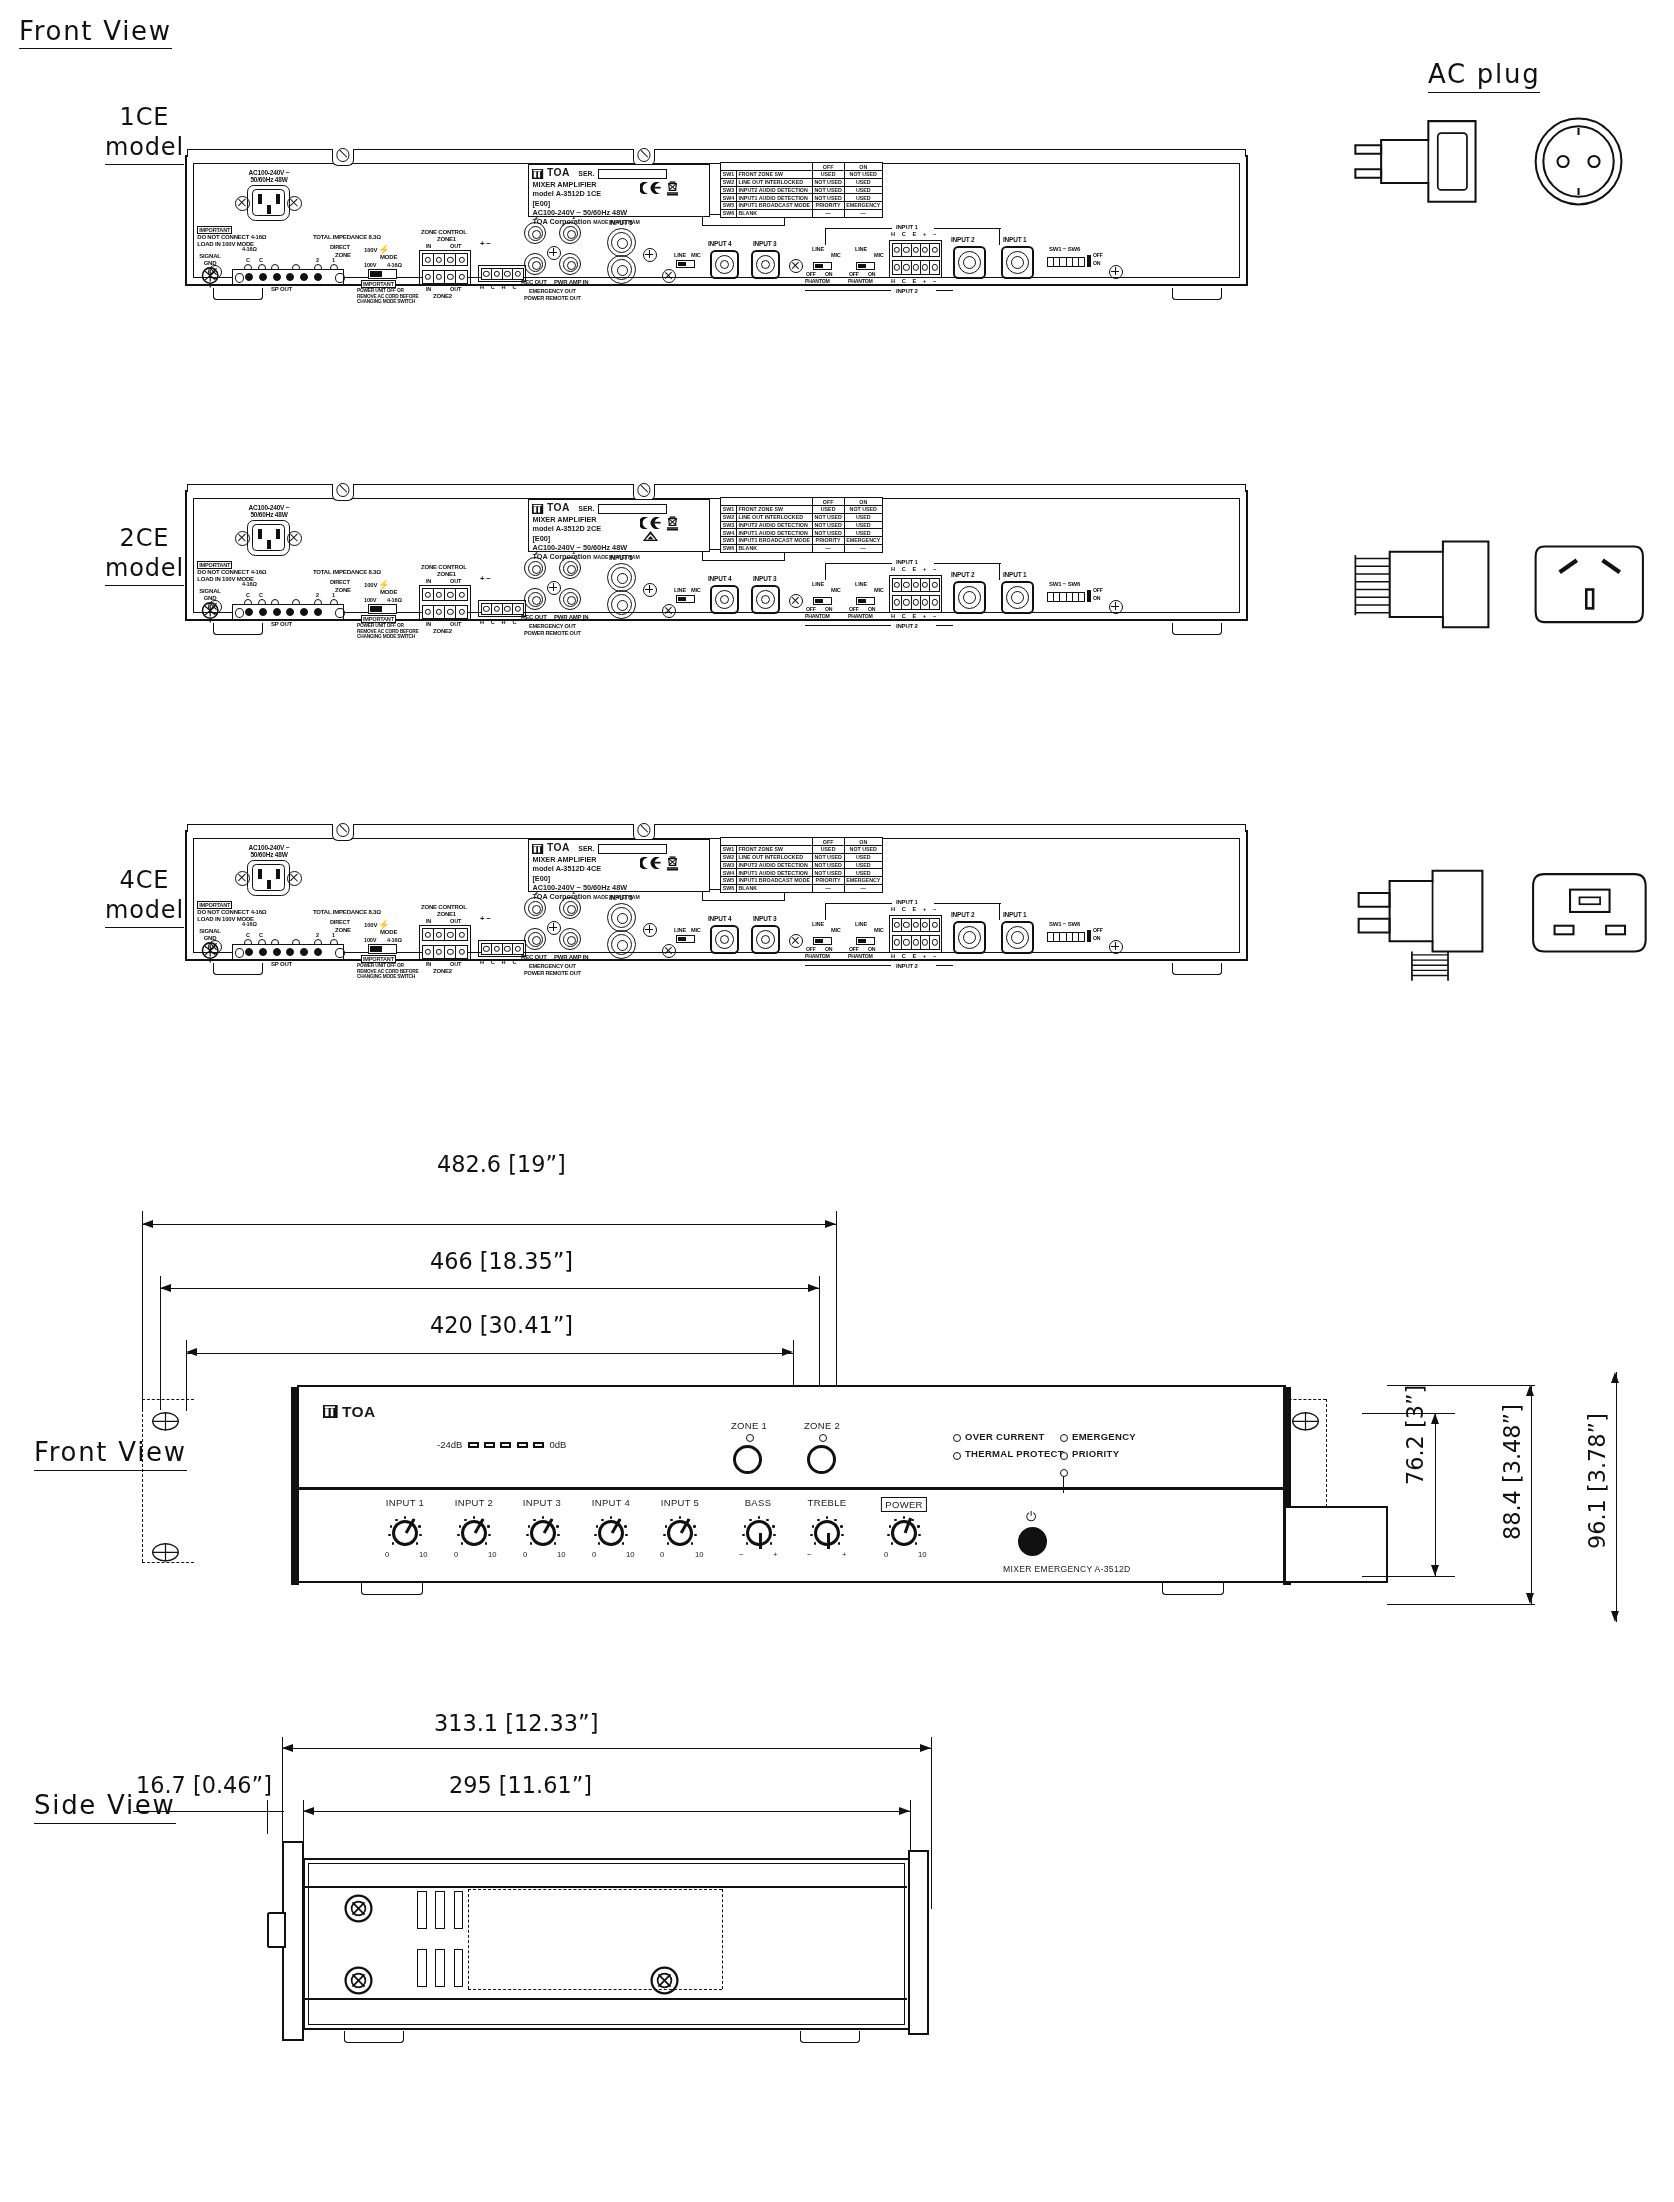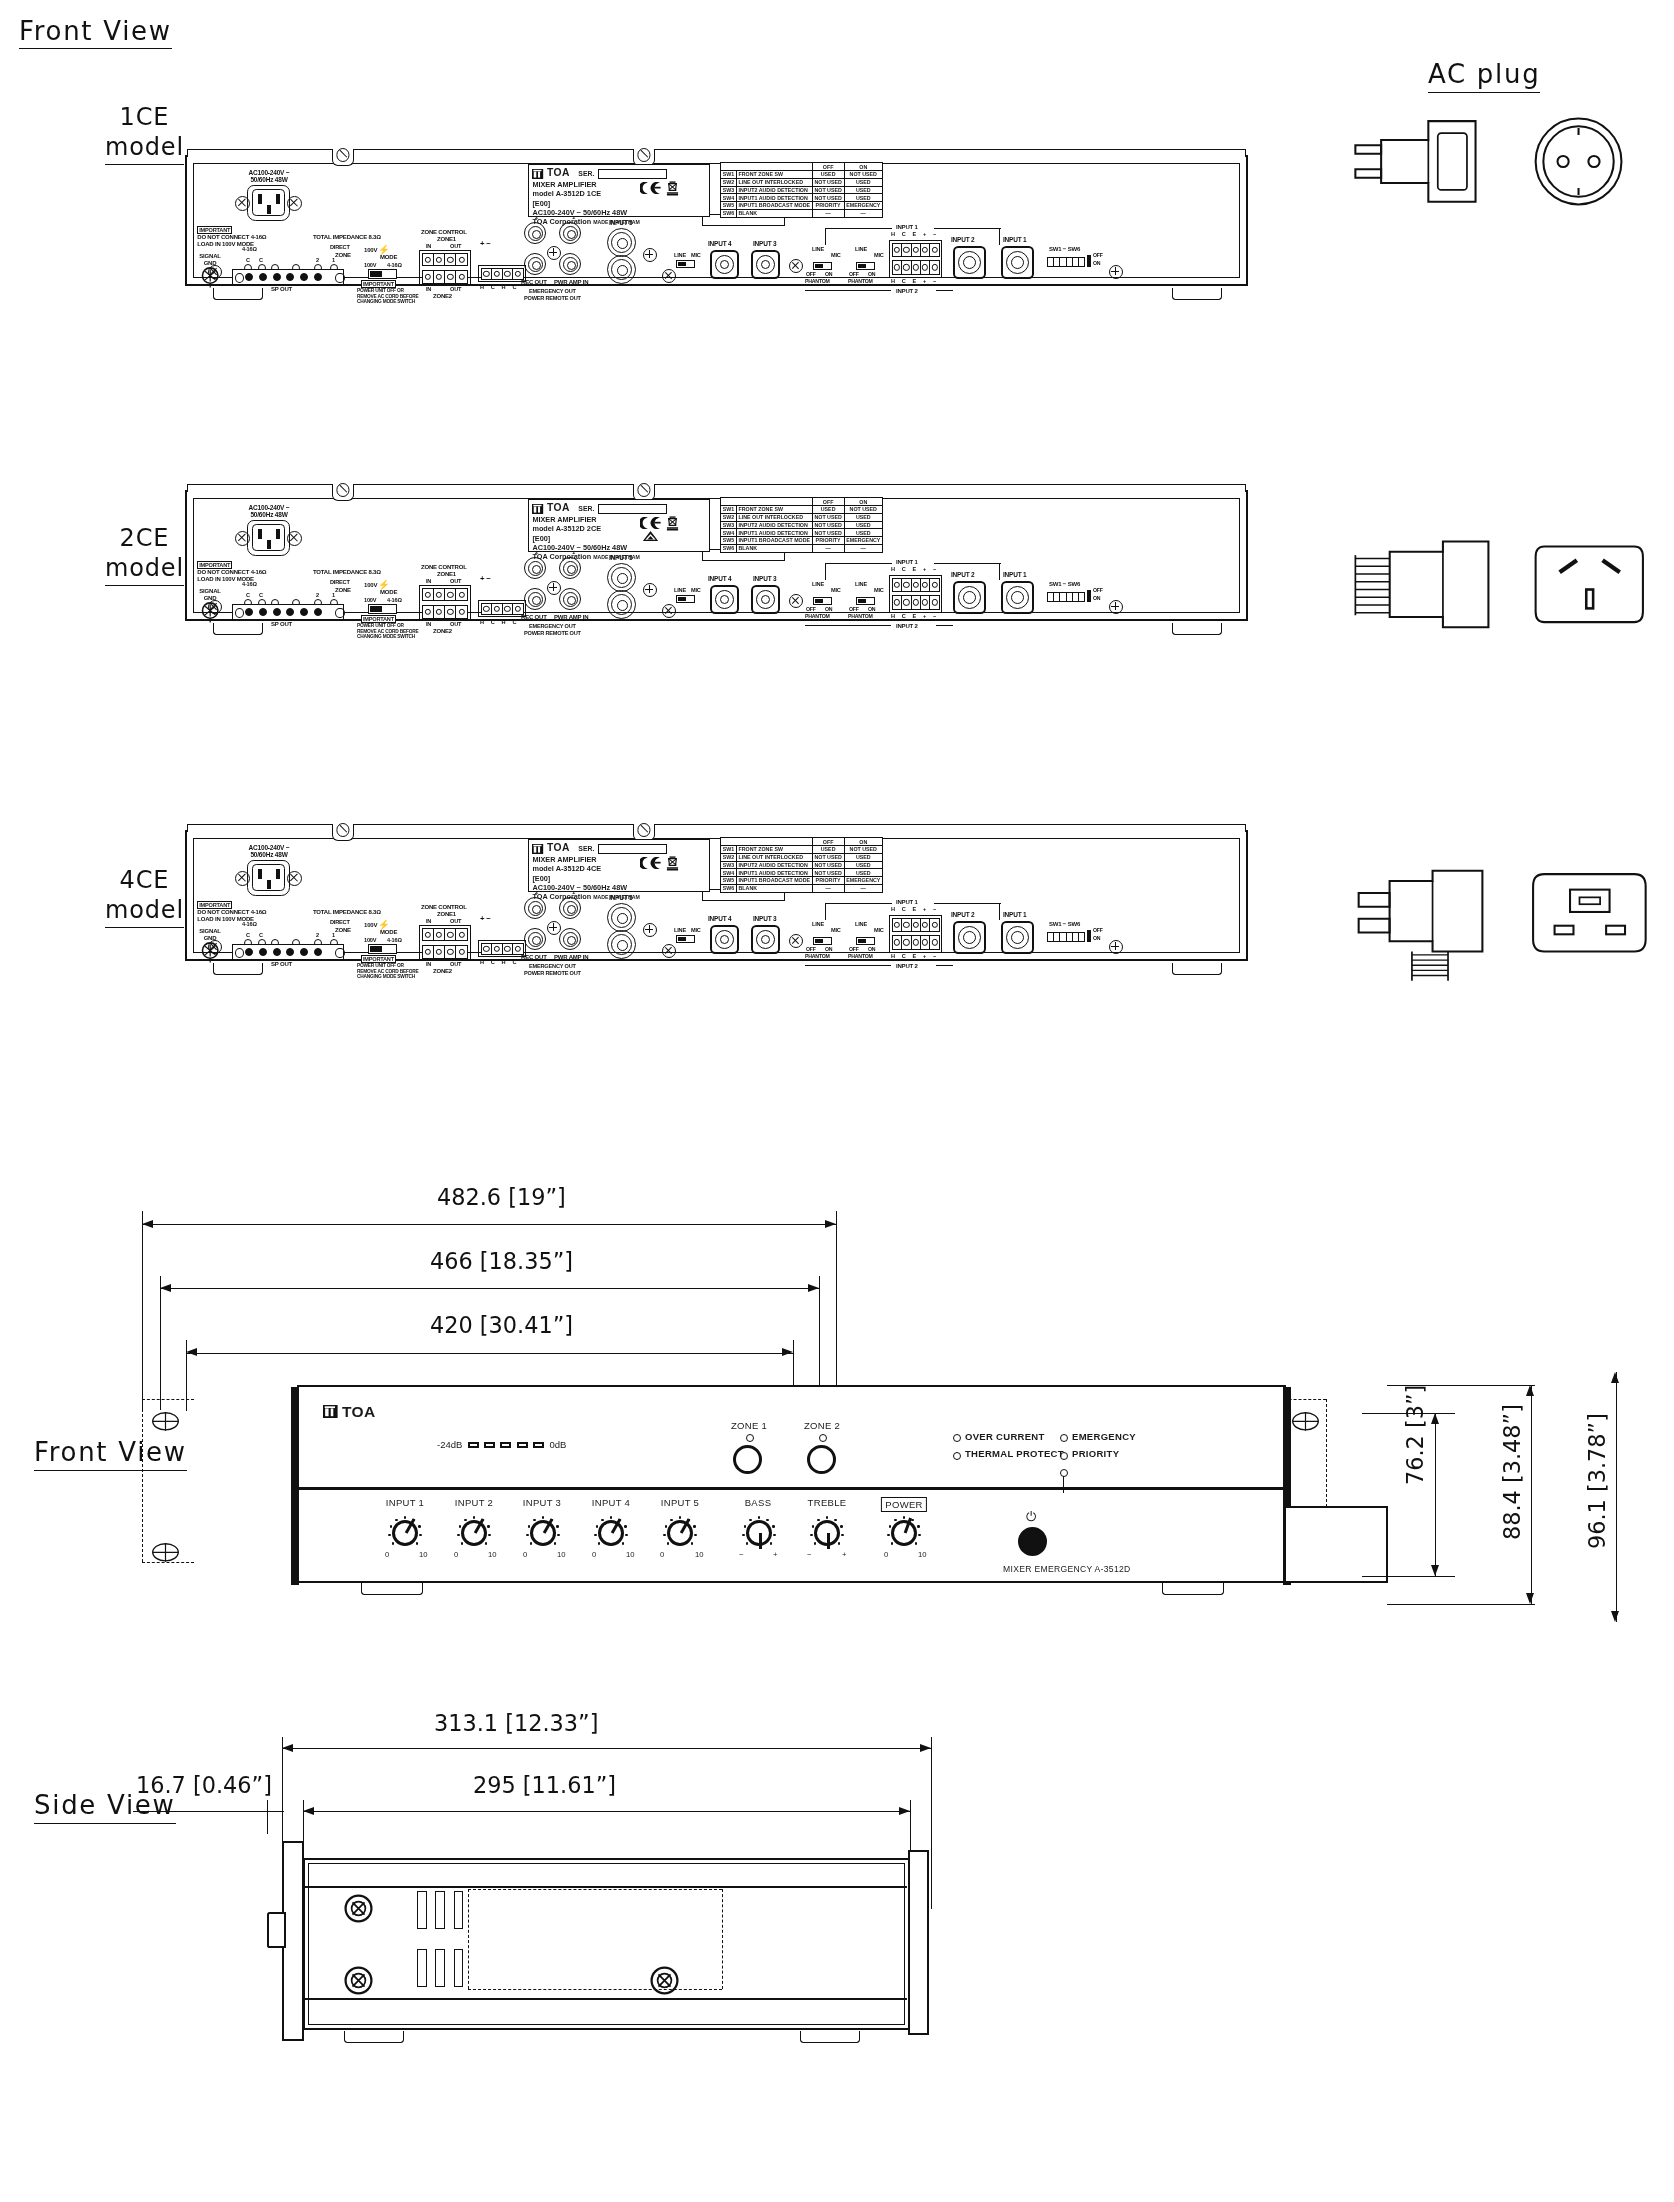--- a/index.html
+++ b/index.html
@@ -1090,21 +1090,21 @@
     <path d="M250,6 L355,6 Q368,6 368,20 L368,82 Q368,96 355,96 L250,96 Q237,96 237,82 L237,20 Q237,6 250,6 Z"></path>
     <rect x="280" y="24" width="46" height="26" stroke-width="2.4"></rect>
     <rect x="291" y="33" width="24" height="8" stroke-width="2"></rect>
     <rect x="262" y="66" width="22" height="10" stroke-width="2.4"></rect>
     <rect x="322" y="66" width="22" height="10" stroke-width="2.4"></rect>
   </g>
 </svg>
 
 <div class="viewtitle abs" style="left:34px;top:1437px;">Front View</div>
 
-<div class="dimtext abs" style="left:437px;top:1184px;">482.6 [19”]</div>
+<div class="dimtext abs" style="left:437px;top:1151px;">482.6 [19”]</div>
 <div class="dimtext abs" style="left:430px;top:1248px;">466 [18.35”]</div>
 <div class="dimtext abs" style="left:430px;top:1312px;">420 [30.41”]</div>
 
 <div class="abs">
   <div class="vline" style="left:142px;top:1211px;height:198px;"></div>
   <div class="vline" style="left:836px;top:1211px;height:198px;"></div>
   <div class="dline" style="left:142px;top:1224px;width:694px;"></div>
   <div class="arw l" style="left:142px;top:1220px;"></div>
   <div class="arw r" style="left:825px;top:1220px;"></div>
 </div>
@@ -1371,21 +1371,21 @@
 <div class="abs">
   <div class="vline" style="left:1616px;top:1372px;height:250px;"></div>
   <div class="arw u" style="left:1611px;top:1372px;"></div>
   <div class="arw d" style="left:1611px;top:1611px;"></div>
 </div>
 <div class="dimtext abs" style="left:1584px;top:1549px;transform:rotate(-90deg);transform-origin:0 0;">96.1 [3.78”]</div>
 
 <div class="viewtitle abs" style="left:34px;top:1790px;">Side View</div>
 
 <div class="dimtext abs" style="left:434px;top:1710px;">313.1 [12.33”]</div>
-<div class="dimtext abs" style="left:449px;top:1772px;margin-left:24px;">295 [11.61”]</div>
+<div class="dimtext abs" style="left:449px;top:1772px;">295 [11.61”]</div>
 <div class="dimtext abs" style="left:136px;top:1772px;">16.7 [0.46”]</div>
 
 <div class="abs">
   <div class="vline" style="left:282px;top:1737px;height:172px;"></div>
   <div class="vline" style="left:931px;top:1737px;height:172px;"></div>
   <div class="dline" style="left:282px;top:1748px;width:649px;"></div>
   <div class="arw l" style="left:282px;top:1744px;"></div>
   <div class="arw r" style="left:920px;top:1744px;"></div>
 </div>
 <div class="abs">

